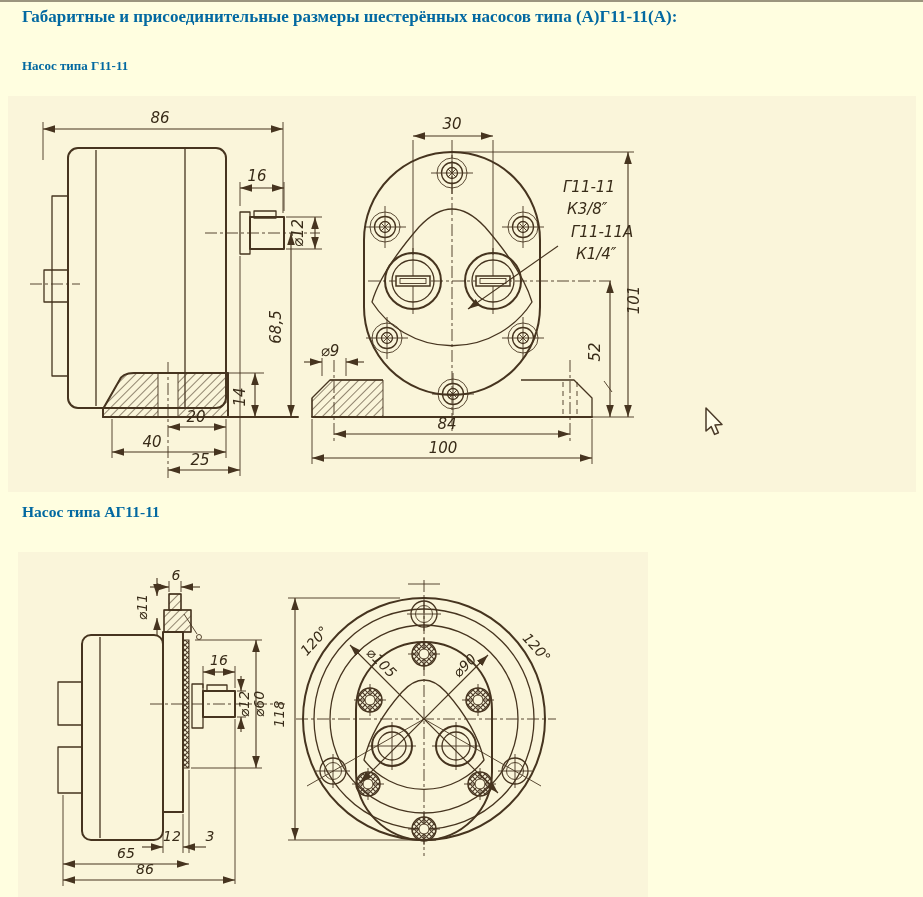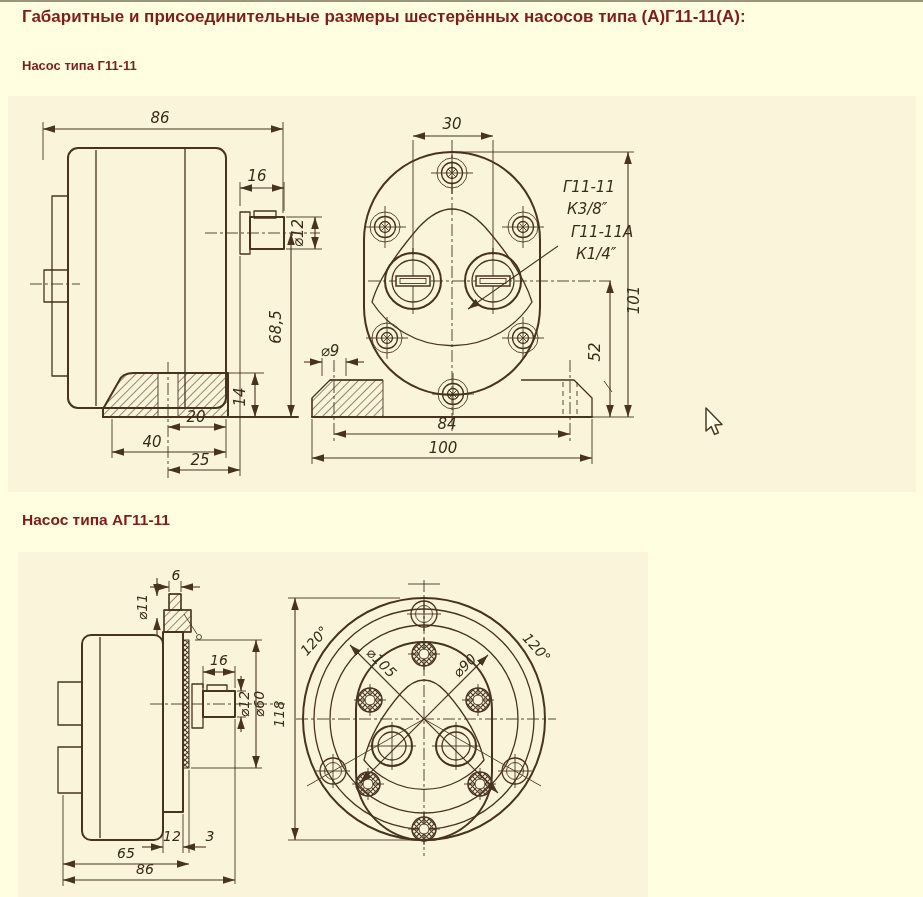--- a/index.html
+++ b/index.html
@@ -1,24 +1,24 @@
 <!DOCTYPE html>
 <html><head>
 <meta charset="utf-8">
 <style>
   html,body{margin:0;padding:0;}
   body{
     width:923px;height:897px;position:relative;overflow:hidden;
     background:#fffee0;font-family:"Liberation Sans",sans-serif;
   }
   .topedge{position:absolute;left:0;top:0;width:923px;height:2px;background:#9b957e;}
-  .heading{position:absolute;color:#7f1d1d;font-weight:bold;white-space:nowrap;}
+  .heading{position:absolute;color:#0369a1;font-weight:bold;white-space:nowrap;font-family:Liberation Serif, serif;}
   #page-title{left:22px;top:7px;font-size:17px;}
   #sec1{left:22px;top:58px;font-size:13px;}
-  #sec2{left:22px;top:503px;font-size:15.5px;margin-top:8px;}
+  #sec2{left:22px;top:503px;font-size:15.5px;}
   svg{position:absolute;left:0;top:0;}
   .ol{stroke:#46341f;stroke-width:2;fill:none;stroke-linejoin:round;stroke-linecap:round;}
   .ol2{stroke:#46341f;stroke-width:1.3;fill:none;stroke-linejoin:round;}
   .thin{stroke:#46341f;stroke-width:0.9;fill:none;}
   .dim{stroke:#46341f;stroke-width:1.1;fill:none;}
   .cl{stroke:#46341f;stroke-width:0.9;fill:none;stroke-dasharray:12 3 3 3;}
   .dash{stroke:#46341f;stroke-width:0.9;fill:none;stroke-dasharray:5 4;}
   .scan{fill:#faf5da;}
   text.dt{font-family:"DejaVu Sans",sans-serif;font-style:italic;font-size:15px;fill:#382b18;}
   text.dt2{font-size:14px;}

